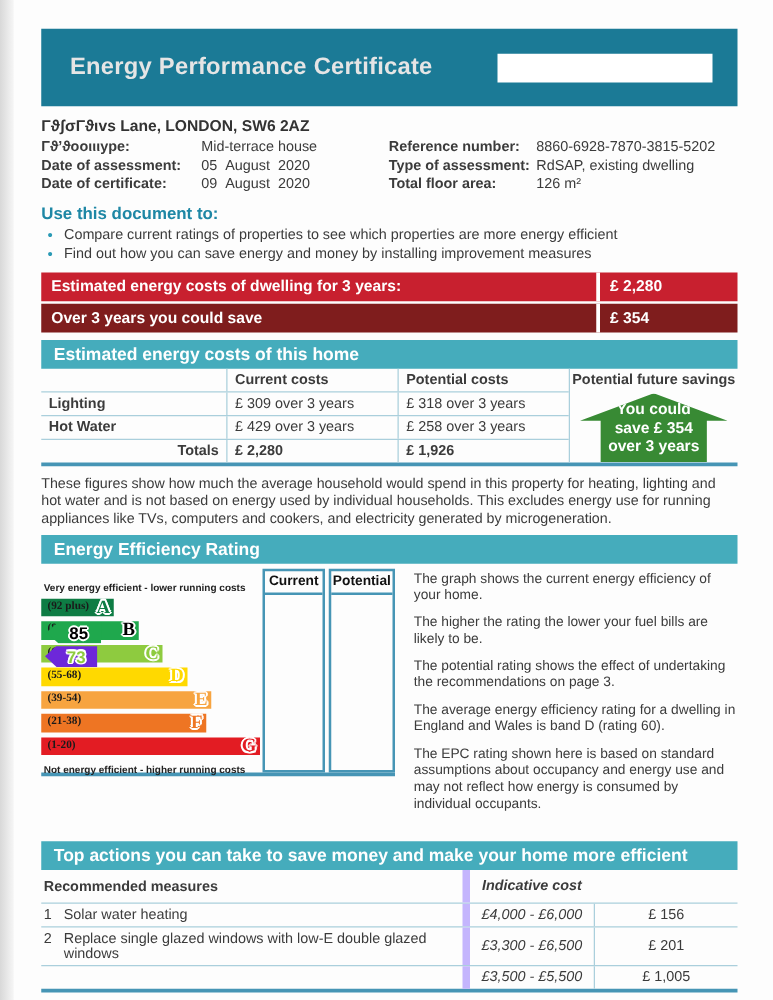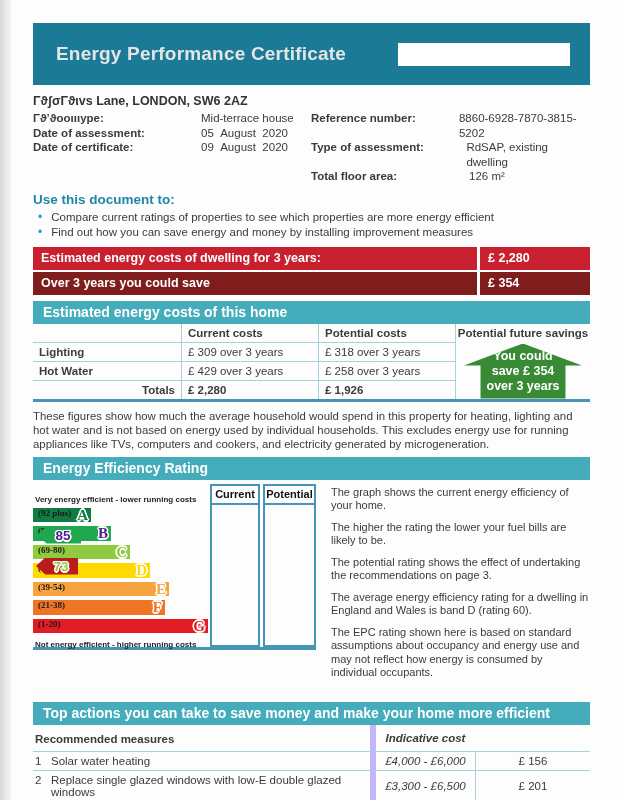--- a/index.html
+++ b/index.html
@@ -16,21 +16,21 @@
   .main-header { background:#1b7a96; height:62px; display:flex; align-items:center;
     justify-content:space-between; padding:0 20px 0 23px; }
   .main-title { color:#e5e5e5; font-weight:bold; font-size:19px; letter-spacing:.2px; }
   .redacted-box { width:172px; height:23px; background:#fff; }
 
   
   .address { margin-top:9px; font-weight:bold; font-size:12.5px; color:#333; }
   .fields { display:flex; margin-top:3px; font-size:11.5px; }
   .fields-left { width:278px; }
   .fields-right { flex:1; }
-  .field { display:flex; line-height:14.5px;gap:40px; }
+  .field { display:flex; line-height:14.5px; }
   .fields-left .field-label { font-weight:bold; width:128px; }
   .fields-right .field-label { font-weight:bold; width:118px; }
 
   
   .use-doc-head { margin-top:8px; color:#1e87a5; font-weight:bold; font-size:13.5px; }
   .bullets { margin-top:3px; }
   .bullet { display:flex; font-size:11.5px; line-height:15px; }
   .bullet .dot { color:#2a9ab5; margin:0 9px 0 5px; font-size:12px; }
 
   
@@ -73,32 +73,32 @@
   .label-bottom { margin:3px 0 0 2px; }
   .band-row { height:18.5px; }
   .band { height:14.5px; display:flex; align-items:flex-start; justify-content:space-between;
     padding:0 3px 0 5px;font-family:Liberation Serif, serif; }
   .range { font-size:9px; font-weight:bold; color:#1a1a1a; white-space:nowrap; }
   .letter { font-weight:bold; font-size:15px; line-height:1;
     text-shadow:-1px -1px 0 #fff,1px -1px 0 #fff,-1px 1px 0 #fff,1px 1px 0 #fff,
       -1.6px 0 0 #fff,1.6px 0 0 #fff,0 -1.6px 0 #fff,0 1.6px 0 #fff; }
   .bg-a{background:#0e7c44}.bg-b{background:#1fa84d}.bg-c{background:#8ecb3f}
   .bg-d{background:#ffd900}.bg-e{background:#f7a440}.bg-f{background:#ee7523}.bg-g{background:#e31c23}
-  .fg-a{color:#0e7c44}.fg-b{color:#4c1d95}.fg-c{color:#8ecb3f}
+  .fg-a{color:#0e7c44}.fg-b{color:#000000}.fg-c{color:#8ecb3f}
   .fg-d{color:#ffd900}.fg-e{color:#f7a440}.fg-f{color:#ee7523}.fg-g{color:#e31c23}
   .w-a{width:58px}.w-b{width:78px}.w-c{width:97px}.w-d{width:117px}
   .w-e{width:136px}.w-f{width:132px}.w-g{width:175px}
   .rating-col { position:absolute; top:0; bottom:0; border:2px solid #4695b5; background:transparent; }
   .col-current { left:177px; width:50px; }
   .col-potential { left:230px; width:53px; }
   .col-head { font-weight:bold; font-size:11px; text-align:center; padding:2px 0 3px;
     border-bottom:2px solid #4695b5; color:#111; }
   .arrow { position:absolute; height:17px; display:flex; align-items:center;
     clip-path:polygon(0 50%, 22% 0, 100% 0, 100% 100%, 22% 100%); justify-content:center; }
-  .arrow-current { top:62px; left:3px; width:42px; background:#b91c1c;margin-top:12px; }
+  .arrow-current { top:62px; left:3px; width:42px; background:#6d28d9; }
   .arrow-potential { top:43px; left:4px; width:44px; background:#1fa84d; }
   .arrow-num { font-weight:bold; font-size:13.5px; padding-left:8px;
     text-shadow:-1px -1px 0 #fff,1px -1px 0 #fff,-1px 1px 0 #fff,1px 1px 0 #fff,
       -1.5px 0 0 #fff,1.5px 0 0 #fff,0 -1.5px 0 #fff,0 1.5px 0 #fff; }
   .rating-notes { flex:1; padding:2px 0 0 15px; font-size:11px; line-height:13.5px; }
   .rating-notes p { margin-bottom:8px; }
 
   
   .actions-head { margin-top:14px; }
   .actions-table { position:relative; border-bottom:3px solid #4695b5; font-size:11.5px; }

